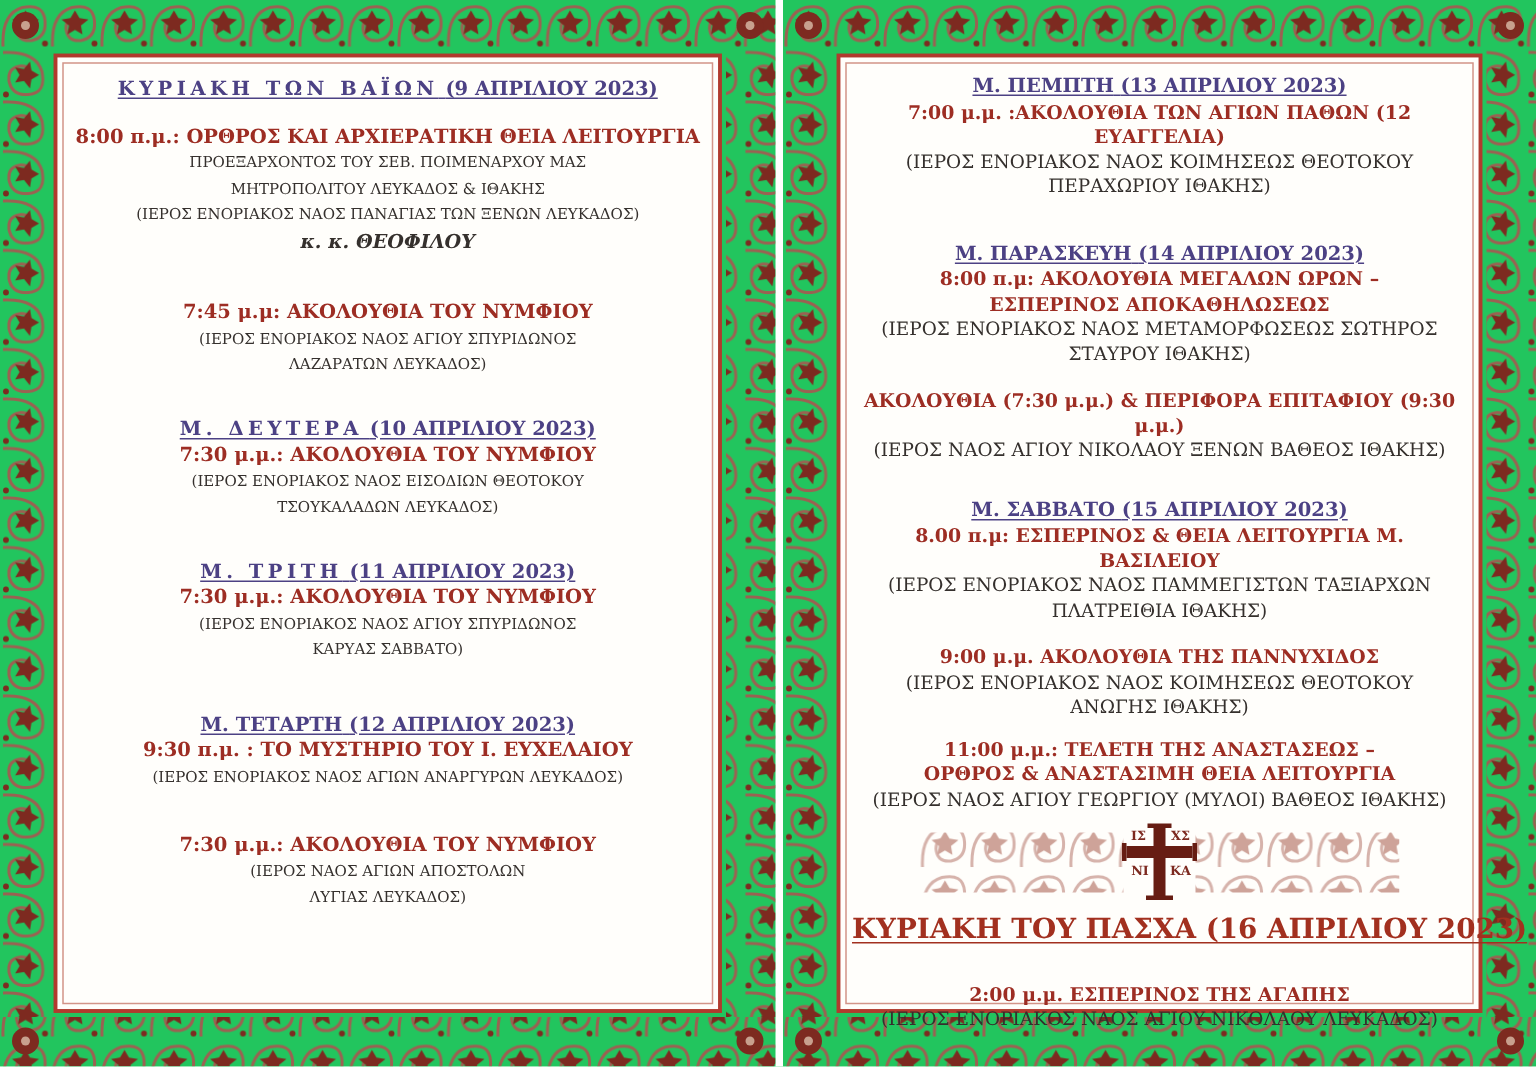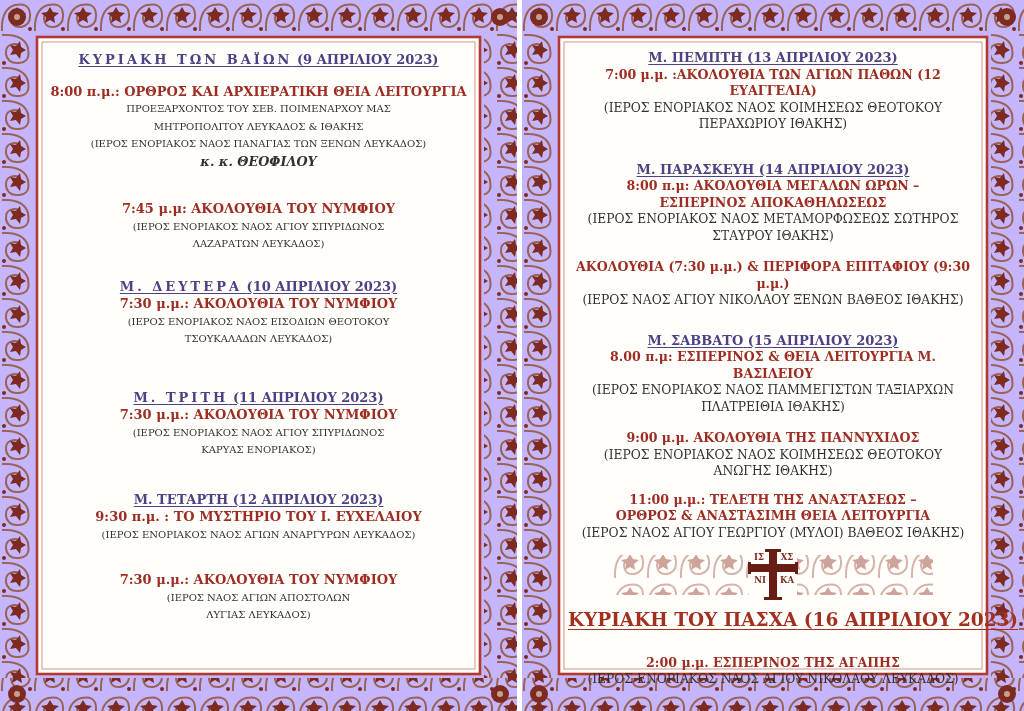--- a/index.html
+++ b/index.html
@@ -1,19 +1,19 @@
 <!DOCTYPE html>
 <html><head>
 <meta charset="utf-8">
 <style>
   * { margin:0; padding:0; box-sizing:border-box; }
   html,body { width:1024px; height:711px; overflow:hidden; background:#ffffff;
               font-family:"DejaVu Serif","Liberation Serif",serif; }
   .spread { display:flex; width:1024px; height:711px; gap:5px; }
-  .page { position:relative; height:711px; background:#c4b5fd; }
+  .page { position:relative; height:711px; background:#22c55e; }
   .page-left  { width:517px; }
   .page-right { width:502px; }
   .border-svg { position:absolute; inset:0; z-index:1; }
   .content { position:absolute; inset:46px; z-index:2; text-align:center; }
   .page-left  .content { padding-top:5px; }
   .page-right .content { padding-top:4px; }
 
   .hdr { color:#4c4184; font-weight:bold; font-size:13px; line-height:17.5px;
          text-decoration:underline; text-underline-offset:2px; }
   .page-right .hdr { line-height:16.5px; }
@@ -23,21 +23,21 @@
   .red   { color:#9d2d23; font-weight:bold; font-size:13px; }
   .page-right .red { font-size:12.6px; }
   .black { color:#35302d; font-size:10px; }
   .page-right .black { font-size:12.3px; }
   .black-italic { color:#35302d; font-size:12.8px; font-style:italic; font-weight:bold; }
 
   
   .pl-s0 { margin-bottom:30px; } .pl-s0 .hdr { margin-bottom:14px; }
   .pl-s1 { margin-bottom:20px; }
   .pl-s2 { margin-bottom:25px; }
-  .pl-s3 { margin-bottom:41px;text-align:center; }
+  .pl-s3 { margin-bottom:25px;text-align:center; }
   .pl-s4 { margin-bottom:32px; }
   .pl-s5 { margin-bottom:28px; }
 
   .pr-s0 { margin-bottom:29px; }
   .pr-s1 { margin-bottom:15px; }
   .pr-s2 { margin-bottom:24px; }
   .pr-s3 { margin-bottom:15px; }
   .pr-s4 { margin-bottom:12px; }
   .pr-s5 { margin-bottom:6px; }
 
@@ -108,21 +108,21 @@
         <div class="hdr sp"><span class="day">Μ. ΔΕΥΤΕΡΑ</span> <span>(10 ΑΠΡΙΛΙΟΥ 2023)</span></div>
         <div class="line red">7:30 μ.μ.: ΑΚΟΛΟΥΘΙΑ ΤΟΥ ΝΥΜΦΙΟΥ</div>
         <div class="line black">(ΙΕΡΟΣ ΕΝΟΡΙΑΚΟΣ ΝΑΟΣ ΕΙΣΟΔΙΩΝ ΘΕΟΤΟΚΟΥ</div>
         <div class="line black">ΤΣΟΥΚΑΛΑΔΩΝ ΛΕΥΚΑΔΟΣ)</div>
       </div>
 
       <div class="sec pl-s4">
         <div class="hdr sp"><span class="day">Μ. ΤΡΙΤΗ</span> <span>(11 ΑΠΡΙΛΙΟΥ 2023)</span></div>
         <div class="line red">7:30 μ.μ.: ΑΚΟΛΟΥΘΙΑ ΤΟΥ ΝΥΜΦΙΟΥ</div>
         <div class="line black">(ΙΕΡΟΣ ΕΝΟΡΙΑΚΟΣ ΝΑΟΣ ΑΓΙΟΥ ΣΠΥΡΙΔΩΝΟΣ</div>
-        <div class="line black">ΚΑΡΥΑΣ ΕΝΟΡΙΑΚΟΣ)</div>
+        <div class="line black">ΚΑΡΥΑΣ ΣΑΒΒΑΤΟ)</div>
       </div>
 
       <div class="sec pl-s5">
         <div class="hdr"><span class="day">Μ. ΤΕΤΑΡΤΗ</span> <span>(12 ΑΠΡΙΛΙΟΥ 2023)</span></div>
         <div class="line red">9:30 π.μ. : ΤΟ ΜΥΣΤΗΡΙΟ ΤΟΥ Ι. ΕΥΧΕΛΑΙΟΥ</div>
         <div class="line black">(ΙΕΡΟΣ ΕΝΟΡΙΑΚΟΣ ΝΑΟΣ ΑΓΙΩΝ ΑΝΑΡΓΥΡΩΝ ΛΕΥΚΑΔΟΣ)</div>
       </div>
 
       <div class="sec">
         <div class="line red">7:30 μ.μ.: ΑΚΟΛΟΥΘΙΑ ΤΟΥ ΝΥΜΦΙΟΥ</div>

